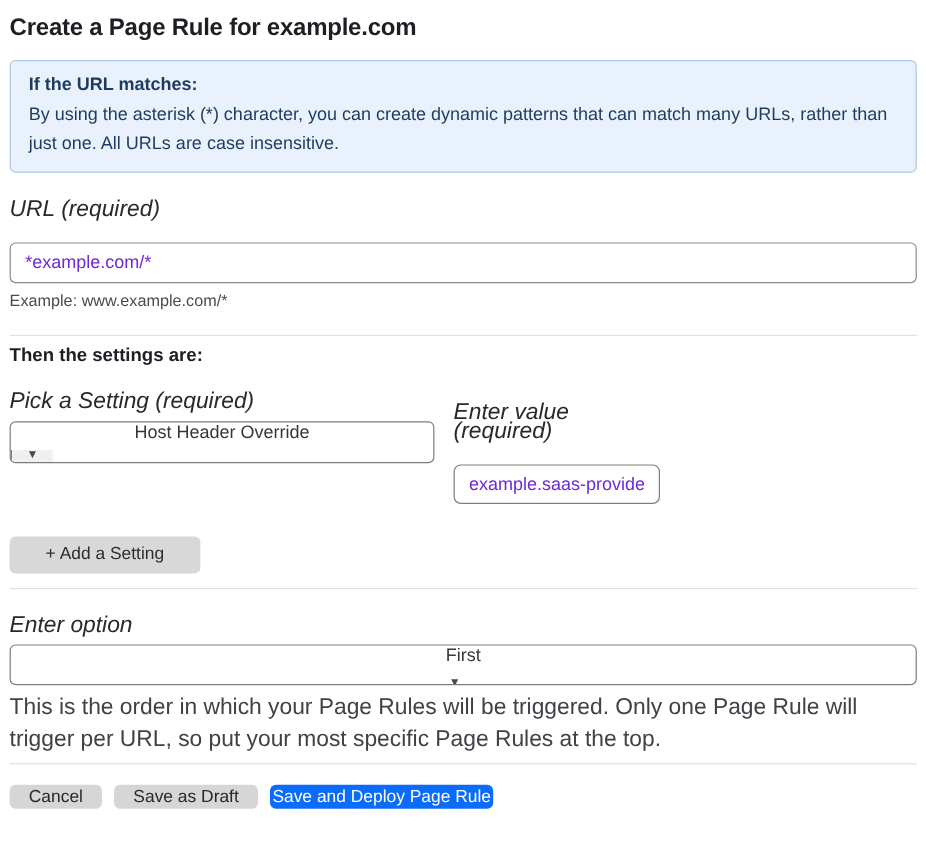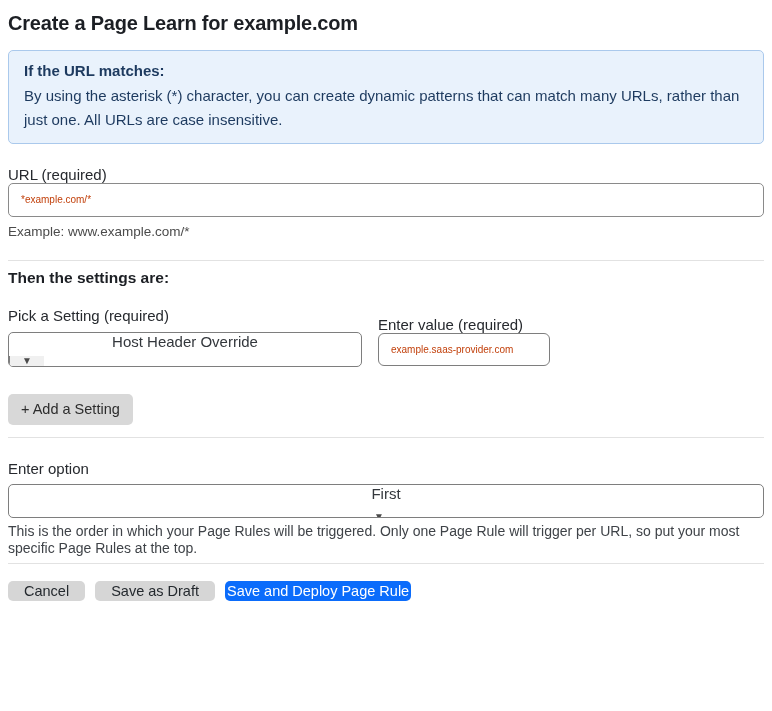--- a/index.html
+++ b/index.html
@@ -31,37 +31,38 @@
     font-size: 15px;
     line-height: 24.5px;
     color: #1d3a5f;
   }
   .info-head { font-weight: 700; }
   .info-link { color: #2b63c9; text-decoration: underline; cursor: pointer; }
   .info-period { color: #1d3a5f; }
 
   .field-label {
     margin-top: 23px;
-    font-size: 15px;
+    font-size: 19px;
     color: #26292e;
     line-height: 16px;
+    font-style: italic;
   }
   .field-label.tight { margin-top: 0; }
 
   .text-input {
     display: block;
-    margin-top: 0;
+    margin-top: 19px;
     width: 100%;
     height: 34px;
     border: 1px solid #8a8a8a;
     border-radius: 5px;
     background: #fff;
     padding: 0 12px;
-    font-size: 10px;
-    color: #c2410c;
+    font-size: 15px;
+    color: #6d28d9;
     font-family: "Liberation Sans", sans-serif;
     outline: none;
   }
 
   .hint {
     margin-top: 7px;
     font-size: 13.5px;
     color: #4b4b4b;
   }
 
@@ -109,36 +110,36 @@
     justify-content: center;
   }
   .arrow { font-size: 10px; color: #4a4a4a; line-height: 1; }
   .arrow.plain { margin-right: 14px; }
 
   .value-input { width: 172px; height: 33px; border-radius: 6px; border-color: #7e7e7e; }
 
   .add-btn {
     margin-top: 27px;
     height: 31px;
-    padding: 0 13px;
+    padding: 0 30px;
     background: #d8d8d8;
     color: #2c2c2c;
     border: none;
     border-radius: 5px;
     font-size: 14.5px;
     font-family: "Liberation Sans", sans-serif;
     cursor: pointer;
   }
 
   .select-full { margin-top: 7px; height: 34px; width: 100%; gap: 10px; }
 
   .order-desc {
     margin-top: 5px;
-    font-size: 14px;
-    line-height: 17px;
+    font-size: 19px;
+    line-height: 27px;
     color: #3f4348;
     max-width: 745px;
   }
 
   .footer { display: flex; gap: 10px; margin-top: 17px; align-items: center; }
   .btn {
     height: 20px;
     border: none;
     border-radius: 5px;
     font-size: 14.5px;
@@ -147,21 +148,21 @@
     padding: 0 16px;
   }
   .btn-gray { background: #d6d6d6; color: #24292e; }
   .btn-blue { background: #0b6cfb; color: #ffffff; padding: 0 2px; }
 </style>
 </head>
 <body>
 
 <div class="page">
 
-  <h1 class="page-title">Create a Page Learn for example.com</h1>
+  <h1 class="page-title">Create a Page Rule for example.com</h1>
 
   <div class="info-box">
     <div class="info-head">If the URL matches:</div>
     <div class="info-body">By using the asterisk (*) character, you can create dynamic patterns that can match many URLs, rather than just one. All URLs are case insensitive.</div>
   </div>
 
   <div class="field-label">URL (required)</div>
   <input class="text-input" type="text" value="*example.com/*" style="">
   <div class="hint">Example: www.example.com/*</div>
 

